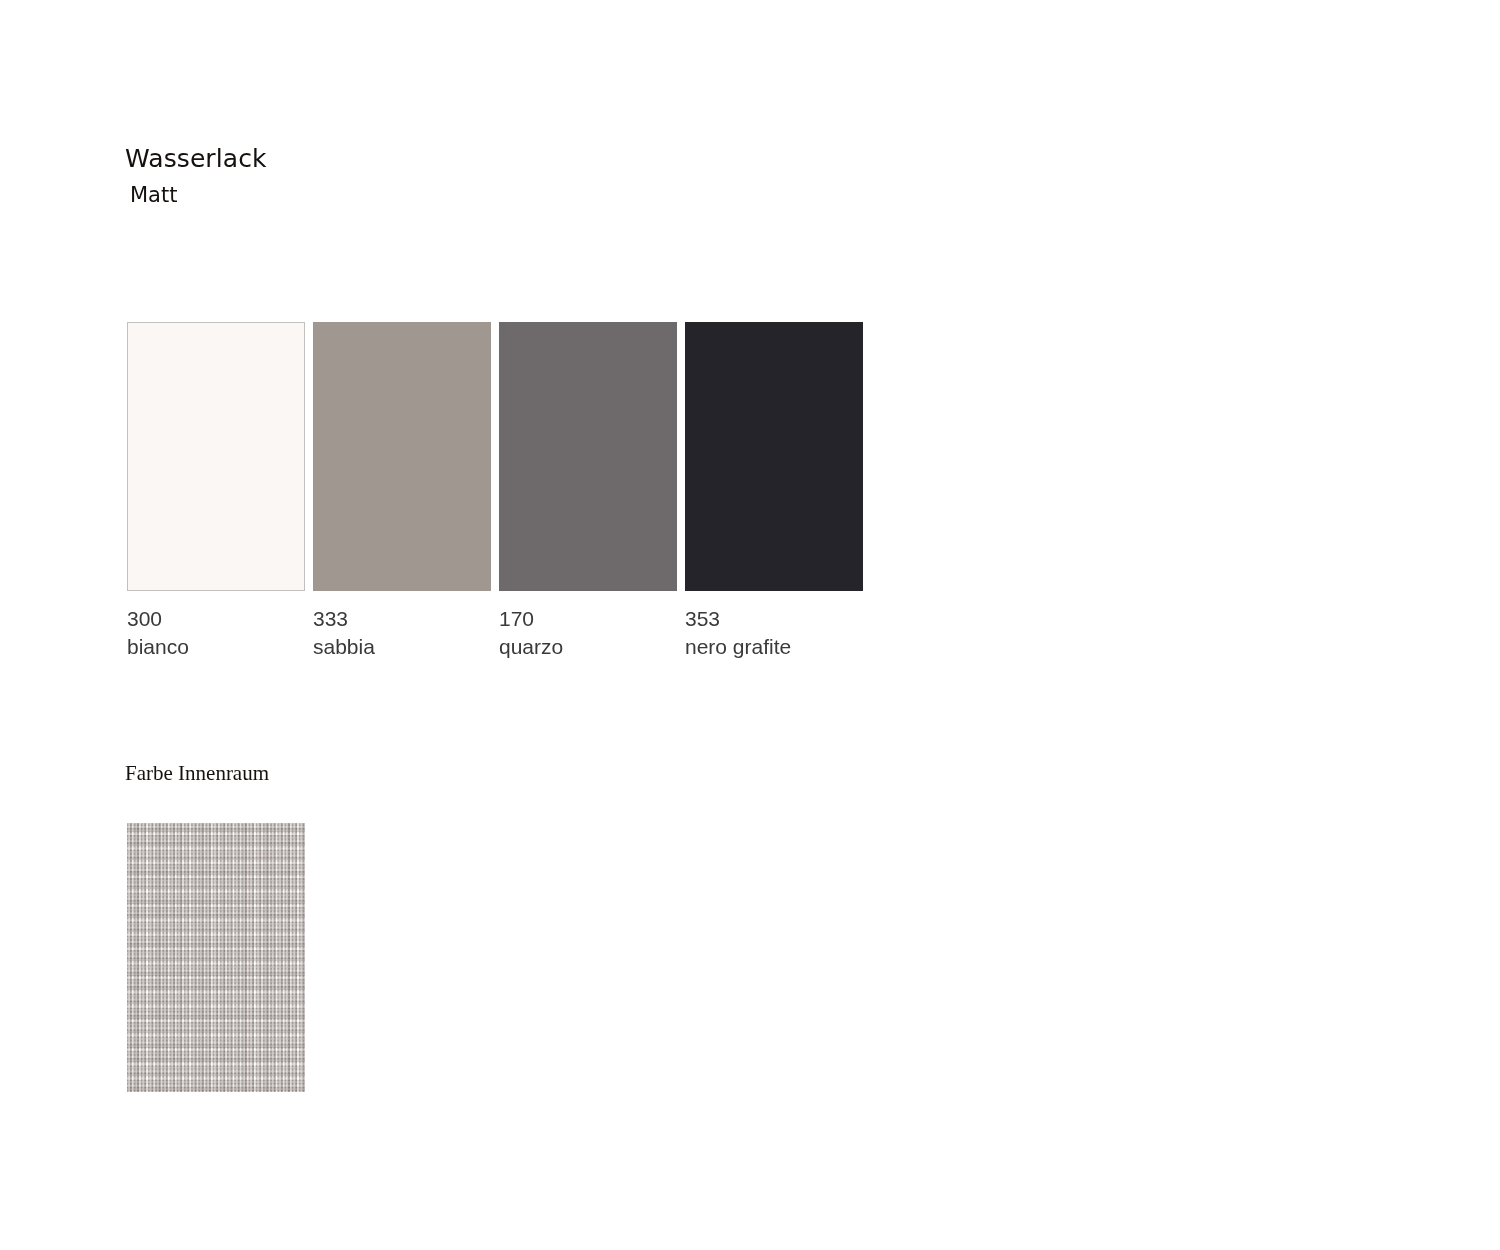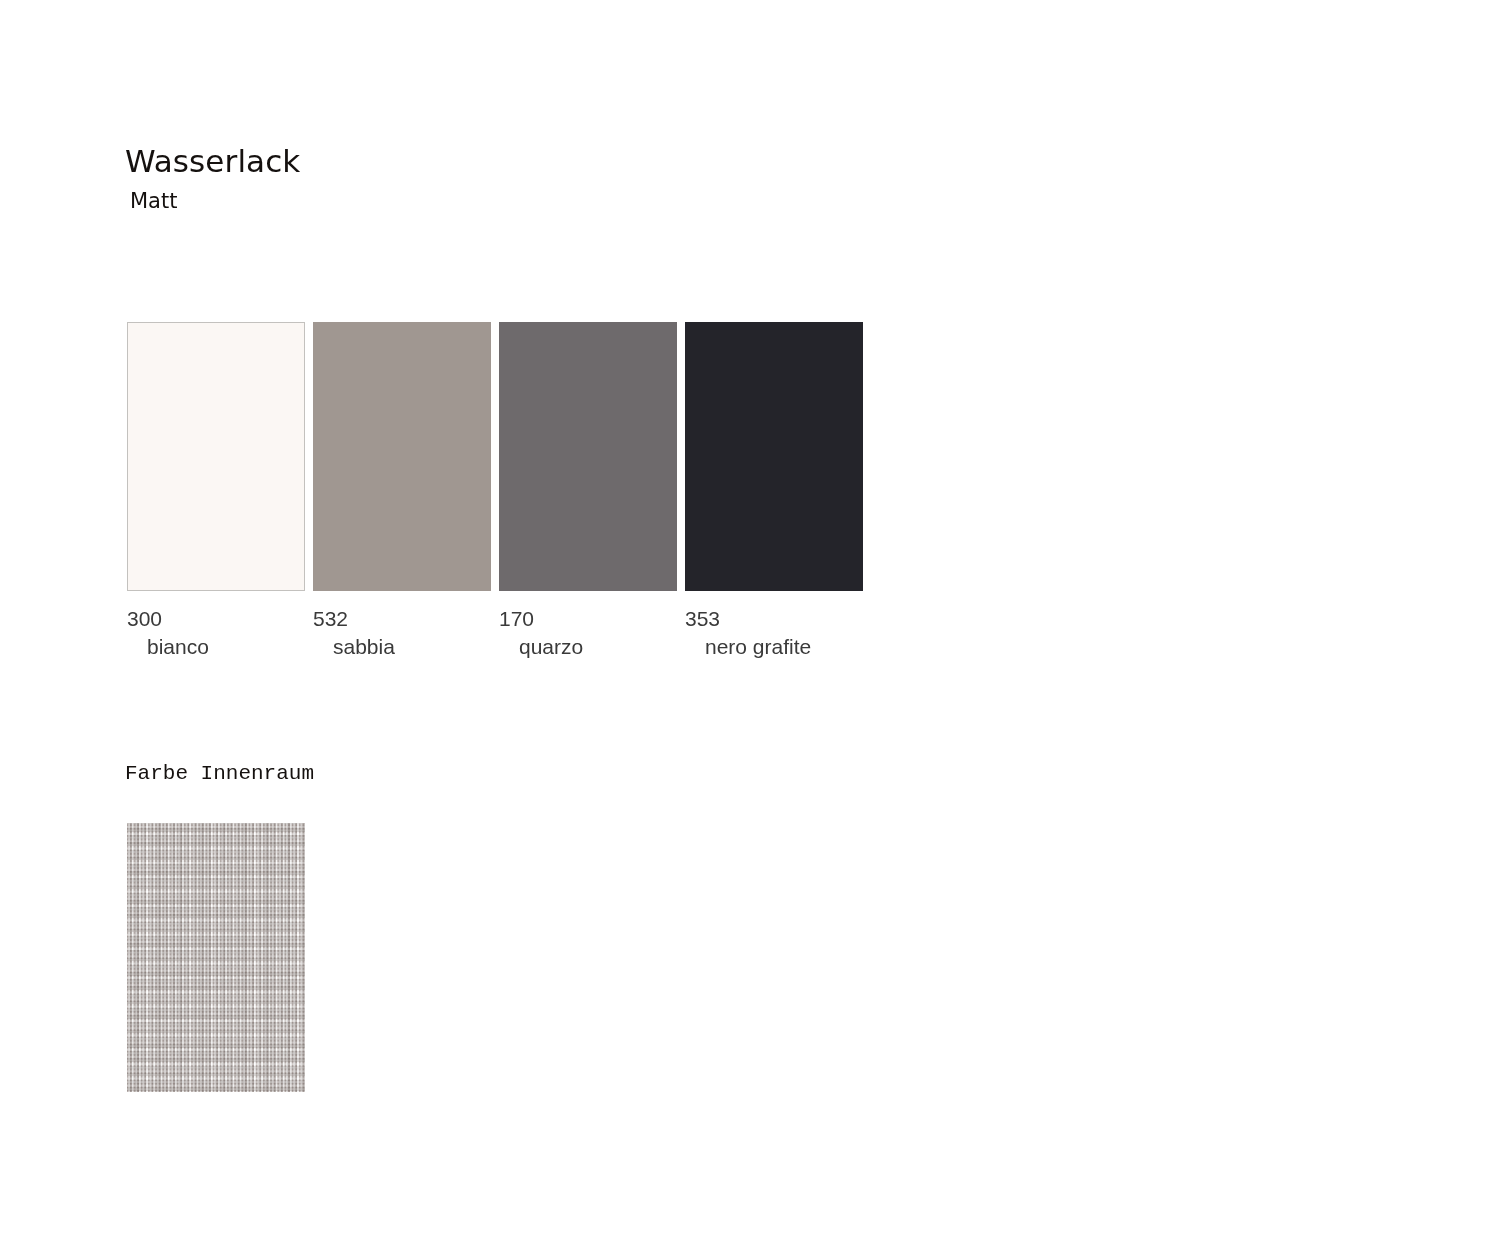--- a/index.html
+++ b/index.html
@@ -24,21 +24,21 @@
   }
 
   
   .header {
     position: absolute;
     left: 125px;
     top: 146px;
   }
   .title {
     font-family: "DejaVu Sans", sans-serif;
-    font-size: 31px;
+    font-size: 25px;
     font-weight: 400;
     color: #15110f;
     letter-spacing: 0.1px;
     line-height: 1.0;
     white-space: nowrap;
   }
   .subtitle {
     font-family: "DejaVu Sans", sans-serif;
     font-size: 21px;
     font-weight: 400;
@@ -73,30 +73,30 @@
   .chip-caption {
     font-family: "Liberation Sans", sans-serif;
     font-size: 21px;
     font-weight: 400;
     color: #3a3a3a;
     line-height: 1.32;
     margin-top: 14px;
     white-space: nowrap;
   }
   .chip-code { display: block; }
-  .chip-name { display: block; margin-left: 20px; }
+  .chip-name { display: block; }
 
   
   .section-two {
     position: absolute;
     left: 125px;
     top: 763px;
   }
   .section-heading {
-    font-family: Liberation Mono, monospace;
+    font-family: Liberation Serif, serif;
     font-size: 21px;
     font-weight: 400;
     color: #15110f;
     line-height: 1.0;
     white-space: nowrap;
   }
 
   .fabric-wrap {
     position: absolute;
     left: 127px;
@@ -175,21 +175,21 @@
       <div class="chip bordered" style="background-color: rgb(251, 247, 244);"></div>
       <div class="chip-caption">
         <span class="chip-code">300</span>
         <span class="chip-name">bianco</span>
       </div>
     </div>
 
     <div class="swatch-cell">
       <div class="chip" style="background-color: rgb(160, 151, 145);"></div>
       <div class="chip-caption">
-        <span class="chip-code">532</span>
+        <span class="chip-code">333</span>
         <span class="chip-name">sabbia</span>
       </div>
     </div>
 
     <div class="swatch-cell">
       <div class="chip" style="background-color: rgb(110, 106, 108);"></div>
       <div class="chip-caption">
         <span class="chip-code">170</span>
         <span class="chip-name">quarzo</span>
       </div>

